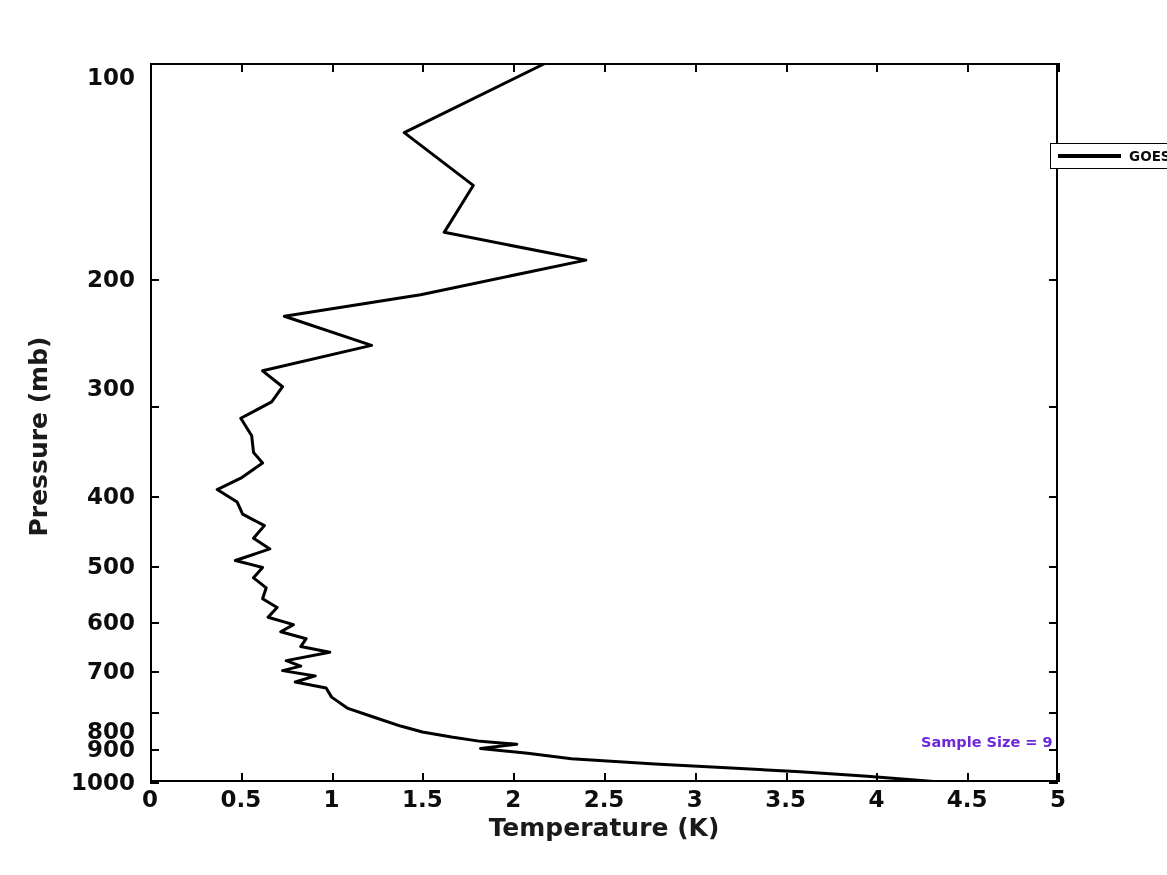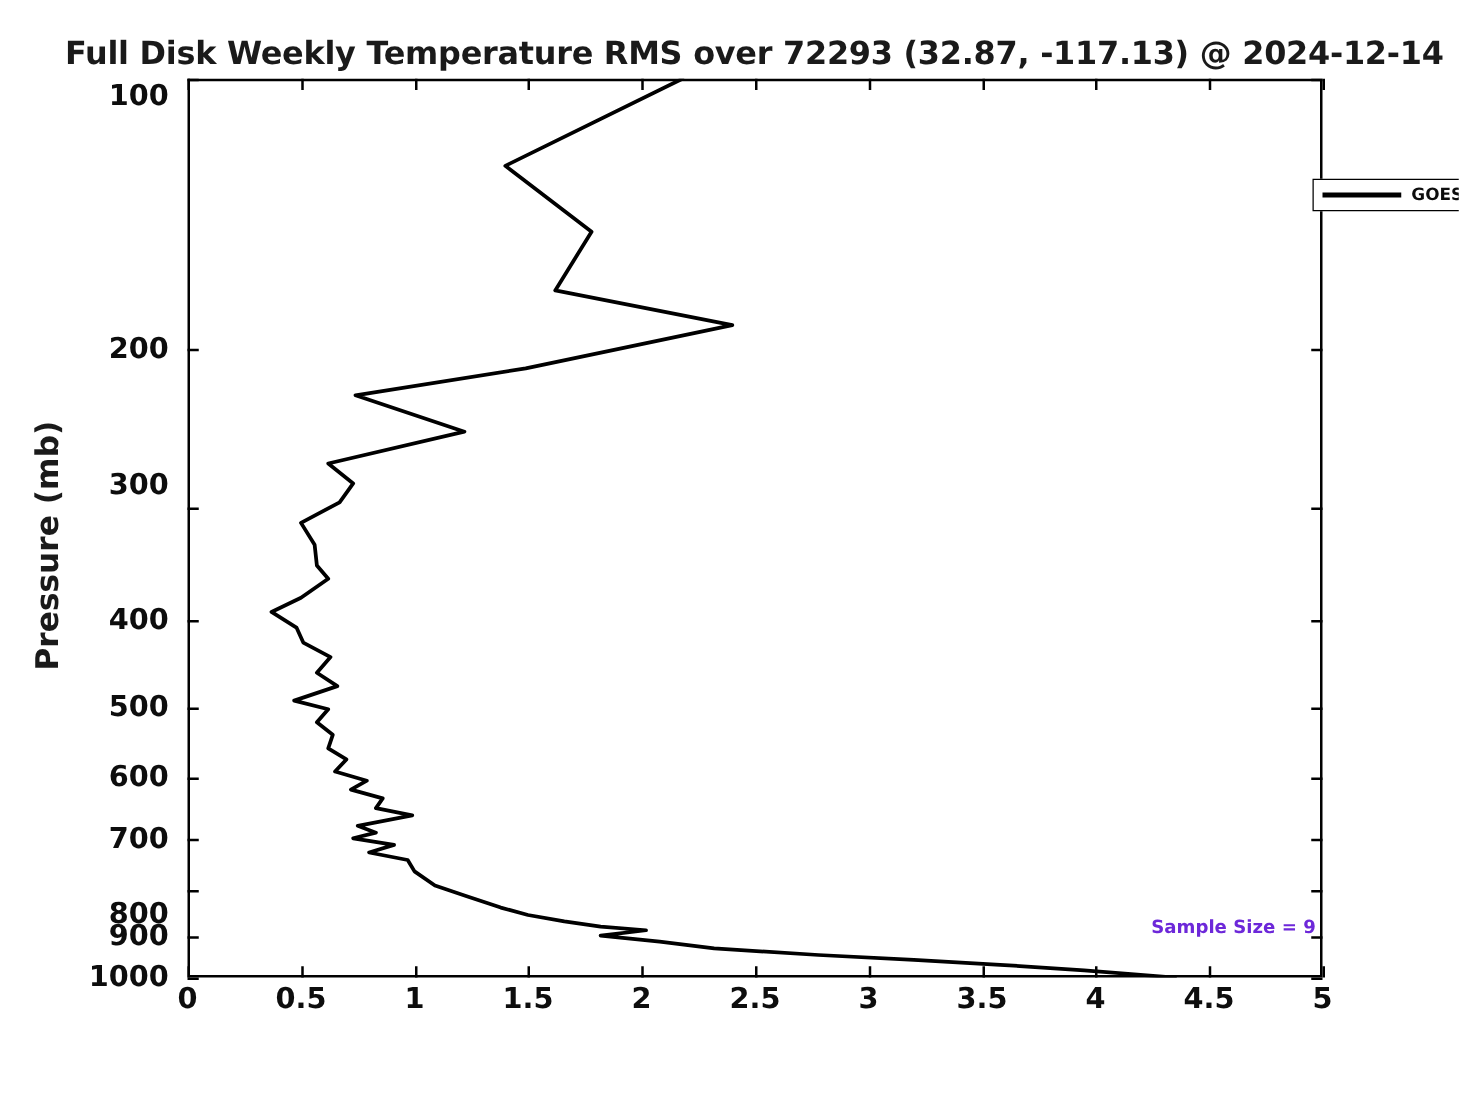--- a/index.html
+++ b/index.html
@@ -56,23 +56,23 @@
   #sample-size{
     position:absolute;left:921px;top:734px;
     font-size:14.5px;font-weight:bold;color:#6d28d9;white-space:nowrap;
   }
 </style>
 </head>
 <body>
 
 <div id="stage">
 
-  <div id="chart-title">Full Disk Weekly Temperature RMS over 72293 (32.87, -117.13) @ 2024-12-14</div>
 
   <div id="axis-y-title">Pressure (mb)</div>
+  <div id="axis-x-title">Temperature (K)</div>
 
   <div id="plot-area">
     <div id="plot-frame"></div>
 
     <svg id="plot-svg" viewBox="0 0 908 719" preserveAspectRatio="none">
       <polyline id="series-path" fill="none" stroke="#000000" stroke-width="3" stroke-linejoin="round" stroke-linecap="round" points="395.89,0.00 254.24,69.68 323.25,122.42 294.19,169.34 435.84,197.12 270.58,231.68 134.38,253.22 221.55,282.35 112.59,307.83 132.57,323.73 121.67,338.86 90.80,355.30 101.70,372.81 103.51,389.40 112.59,399.98 90.80,415.22 67.19,426.57 87.17,439.06 92.62,451.08 114.41,462.64 103.51,475.16 119.86,485.88 85.35,497.52 112.59,504.43 103.51,514.81 116.22,524.85 112.59,535.71 127.12,544.57 118.04,554.24 143.46,561.57 130.75,568.72 156.18,575.72 150.73,583.52 179.78,589.25 136.20,597.65 150.73,603.13 132.57,607.63 165.26,612.93 145.28,619.01 176.15,624.98 181.60,634.13 197.94,645.39 223.37,653.97 250.61,663.07 272.40,668.99 301.46,674.08 330.51,678.37 366.83,681.20 330.51,685.41 377.73,690.24 421.31,695.67 504.85,701.00 581.12,704.95 650.13,708.84 717.32,713.33 789.96,719.00"></polyline>
     </svg>
 
     <div id="ticks-x">
         <div class="tick-x top" style="left: 0px;"></div>

